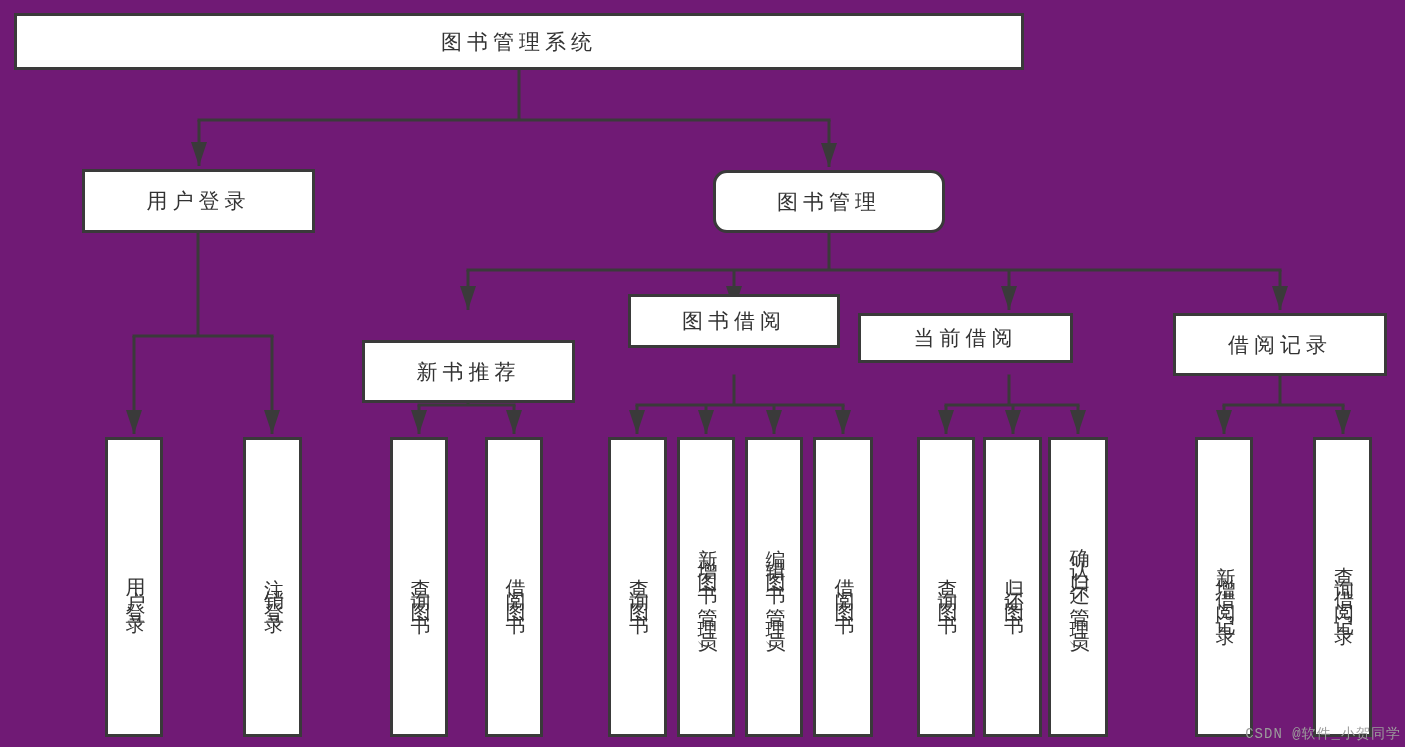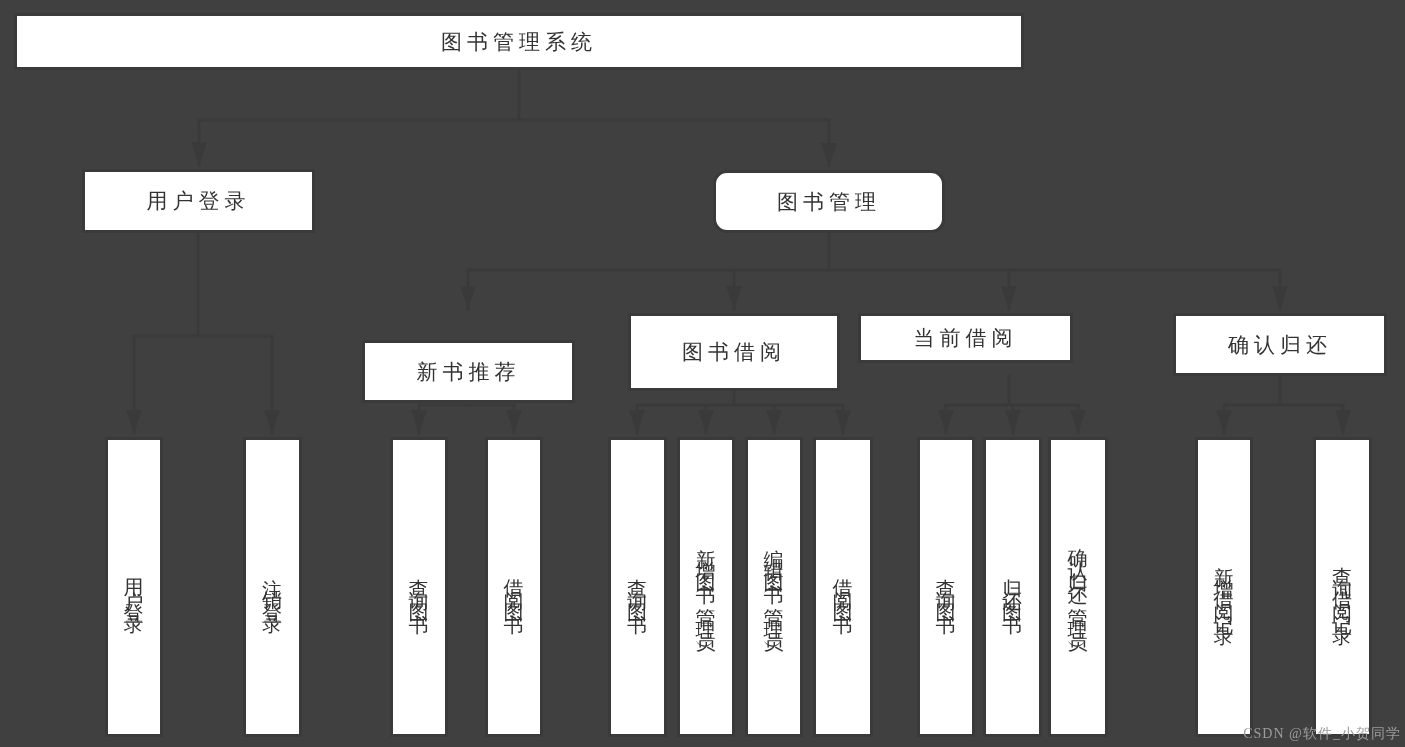--- a/index.html
+++ b/index.html
@@ -1,21 +1,21 @@
 <!DOCTYPE html>
 <html><head>
 <meta charset="utf-8">
 <style>
   html,body{margin:0;padding:0;background:#ffffff;}
   #stage{
     position:relative;
     width:1405px;
     height:747px;
-    background:#404040;
-    font-family:Liberation Serif, serif;
+    background:#701a75;
+    font-family:Liberation Mono, monospace;
     overflow:hidden;
   }
   #connectors{position:absolute;left:0;top:0;z-index:0;}
   .node{
     position:absolute;
     box-sizing:border-box;
     background:#ffffff;
     border:3px solid #3a3a3a;
     display:flex;
     align-items:center;
@@ -89,23 +89,23 @@
       <line x1="1343" y1="405" x2="1343" y2="434" marker-end="url(#arr)"></line>
     </g>
   </svg>
 
   <div class="node hlabel" style="left:14px;top:13px;width:1010px;height:57px;">图书管理系统</div>
 
   <div class="node hlabel" style="left:82px;top:169px;width:233px;height:64px;">用户登录</div>
   <div class="node hlabel" style="left:713px;top:170px;width:232px;height:63px;border-radius:14px;">图书管理</div>
 
   <div class="node hlabel" style="left:362px;top:313px;width:213px;height:63px;margin-top:27px;">新书推荐</div>
-  <div class="node hlabel" style="left:628px;top:313px;width:212px;height:78px;">图书借阅</div>
+  <div class="node hlabel" style="left:628px;top:294px;width:212px;height:54px;">图书借阅</div>
   <div class="node hlabel" style="left:858px;top:313px;width:215px;height:50px;">当前借阅</div>
-  <div class="node hlabel" style="left:1173px;top:313px;width:214px;height:63px;">确认归还</div>
+  <div class="node hlabel" style="left:1173px;top:313px;width:214px;height:63px;">借阅记录</div>
 
   <div class="node" style="left:105px;top:437px;width:58px;height:300px;">
     <span class="vtext">用户登录</span>
   </div>
   <div class="node" style="left:243px;top:437px;width:59px;height:300px;">
     <span class="vtext">注销登录</span>
   </div>
 
   <div class="node" style="left:390px;top:437px;width:58px;height:300px;">
     <span class="vtext">查询图书</span>

